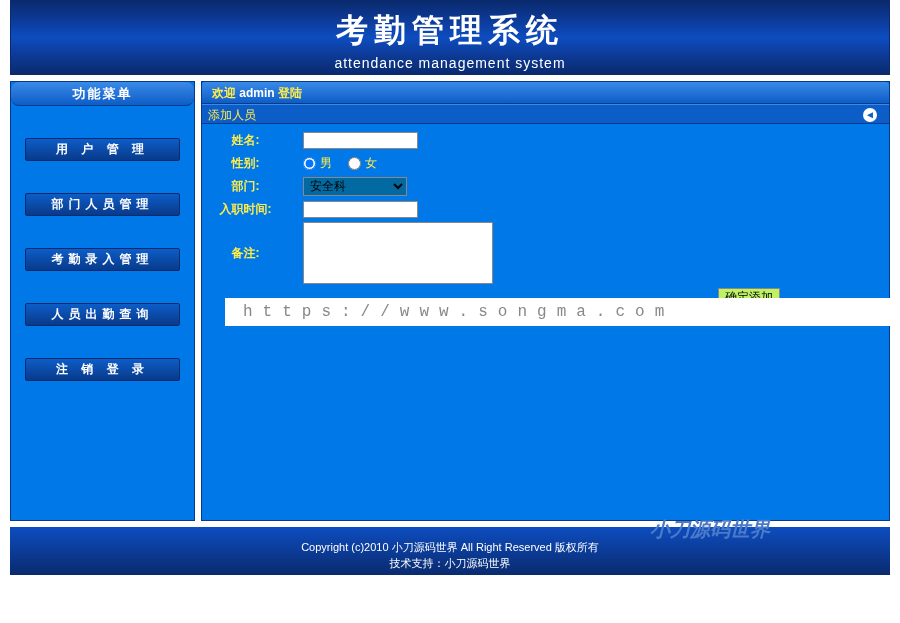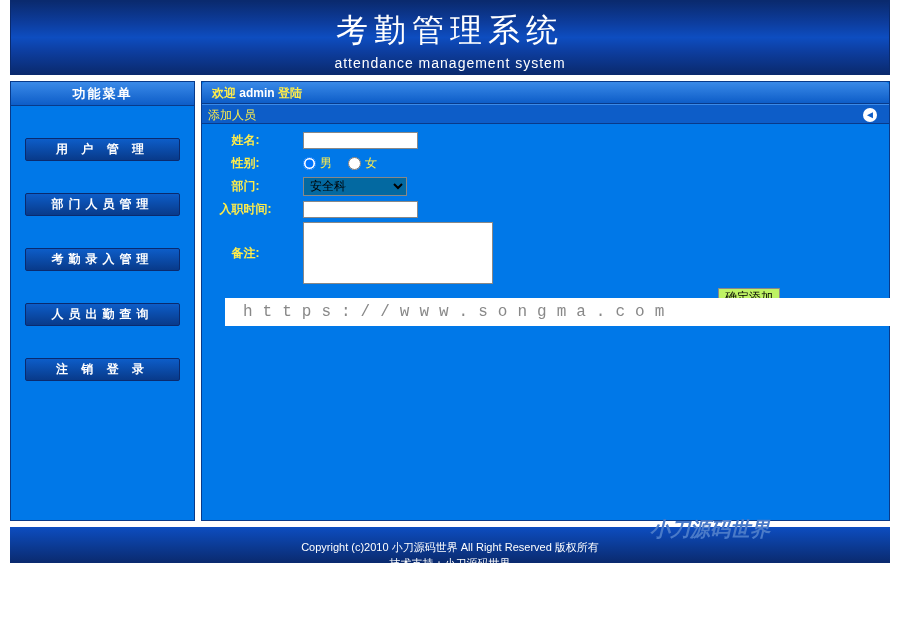--- a/index.html
+++ b/index.html
@@ -8,21 +8,21 @@
     .container { width: 880px; margin: 0 auto; }
     
     .header {
       height: 75px;
       background: linear-gradient(to bottom, #0a2a6e 0%, #0d3d9e 30%, #0d4dc0 50%, #0d3d9e 70%, #0a2a6e 100%);
       text-align: center;
       color: #fff;
       padding-top: 8px;
       border: 1px solid #0a2a6e;
     }
-    .header-title { font-size: 32px; font-weight: normal; letter-spacing: 6px; font-family: SimSun, serif; }
+    .header-title { font-size: 32px; font-weight: bold; letter-spacing: 6px; font-family: SimSun, serif; }
     .header-subtitle { font-size: 14px; margin-top: 2px; letter-spacing: 1px; }
     
     .body-wrap { display: flex; gap: 6px; margin-top: 6px; height: 440px; }
     
     .sidebar {
       width: 185px;
       background: #0078e8;
       border: 1px solid #083a8a;
       display: flex;
       flex-direction: column;
@@ -33,20 +33,21 @@
       width: 100%;
       height: 24px;
       background: linear-gradient(to bottom, #3a8ae8 0%, #0d5dc8 100%);
       color: #fff;
       text-align: center;
       line-height: 24px;
       font-size: 13px;
       font-weight: bold;
       border-bottom: 1px solid #083a8a;
       letter-spacing: 2px;
+      border-radius: 8px;
     }
     .menu-btn {
       width: 155px;
       height: 23px;
       margin-top: 32px;
       background: linear-gradient(to bottom, #0d5dc8 0%, #083a8a 100%);
       border: 1px solid #0a2a6e;
       color: #fff;
       text-align: center;
       line-height: 21px;
@@ -163,21 +164,21 @@
       top: 516px;
       color: #4a7ac8;
       font-size: 20px;
       font-style: italic;
       font-weight: bold;
       z-index: 10;
     }
     
     .footer {
       margin-top: 6px;
-      height: 36px;
+      height: 48px;
       background: linear-gradient(to bottom, #0d4dc0 0%, #0a2a6e 100%);
       color: #fff;
       text-align: center;
       font-size: 11px;
       padding-top: 12px;
       line-height: 16px;
     }
   </style>
 </head>
 <body>

